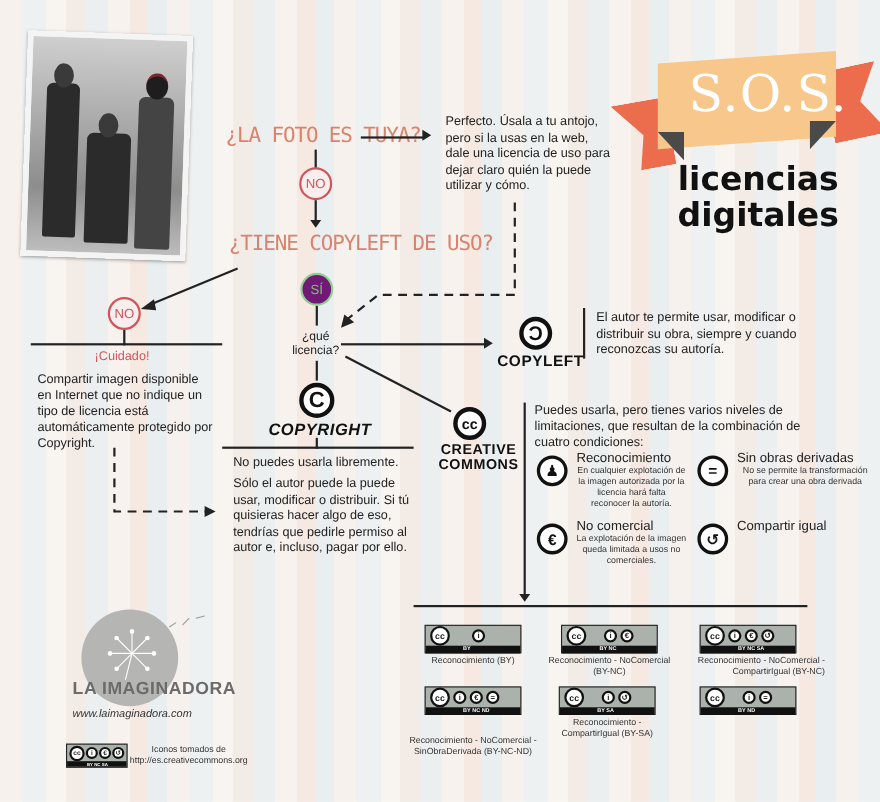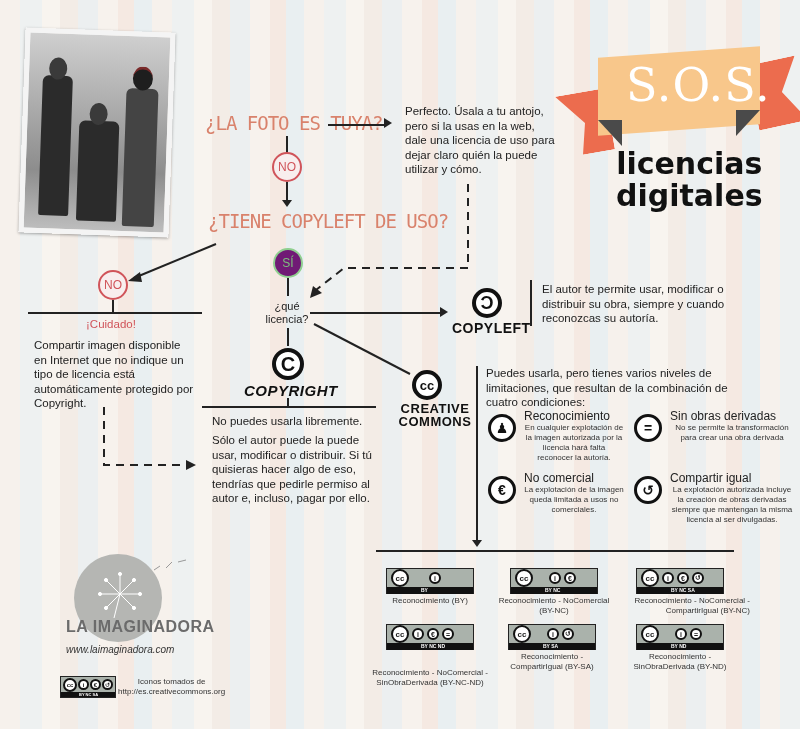--- a/index.html
+++ b/index.html
@@ -150,21 +150,20 @@
   <div class="cond-icon abs" style="left:0;top:4px;">€</div>
   <div class="abs" style="left:36px;top:0;width:100px;">
     <div class="cond-title">No comercial</div>
     <div class="small">La explotación de la imagen queda limitada a usos no comerciales.</div>
   </div>
 </div>
 <div class="abs" style="left:634px;top:472px;width:150px;">
   <div class="cond-icon abs" style="left:0;top:4px;">↺</div>
   <div class="abs" style="left:36px;top:0;width:124px;">
     <div class="cond-title">Compartir igual</div>
-    <div class="small">La explotación autorizada incluye la creación de obras derivadas siempre que mantengan la misma licencia al ser divulgadas.</div>
   </div>
 </div>
 
 <div class="hline" style="left:376px;top:550px;width:358px;"></div>
 
 <div class="abs" style="left:370px;top:568px;width:120px;">
   <div class="badge" style="margin:0 auto;">
     <div class="top">
         <span class="cc-b">cc</span>
         <span style="width:14px"></span>
@@ -225,21 +224,20 @@
 <div class="abs" style="left:620px;top:624px;width:120px;">
   <div class="badge" style="margin:0 auto;">
     <div class="top">
         <span class="cc-b">cc</span>
         <span style="width:10px"></span>
         <span class="cc-s">i</span>
         <span class="cc-s">=</span>
       </div>
     <div class="bar">BY ND</div>
   </div>
-  <div class="lic-cap" style="margin-top:2px;">Reconocimiento - SinObraDerivada (BY-ND)</div>
 </div>
 
 <div class="abs ribbon-l"></div>
 <div class="abs ribbon-r"></div>
 <div class="abs ribbon-main"></div>
 <div class="abs ribbon-fl"></div>
 <div class="abs ribbon-fr"></div>
 <div class="abs sos">S.O.S.</div>
 <div class="abs lic-title">
   <div>licencias</div>

